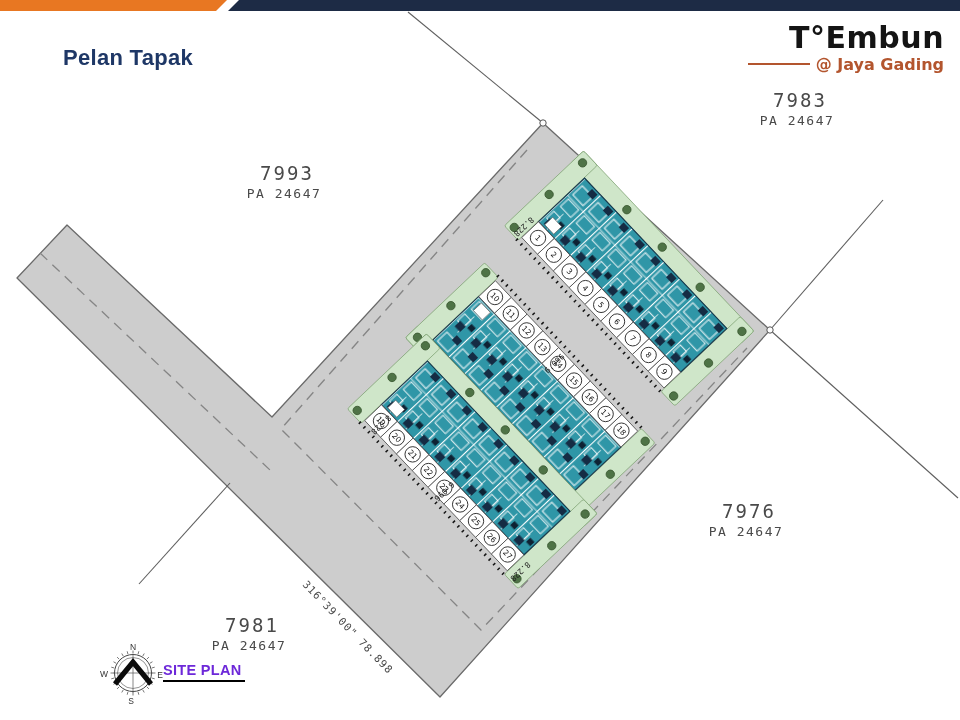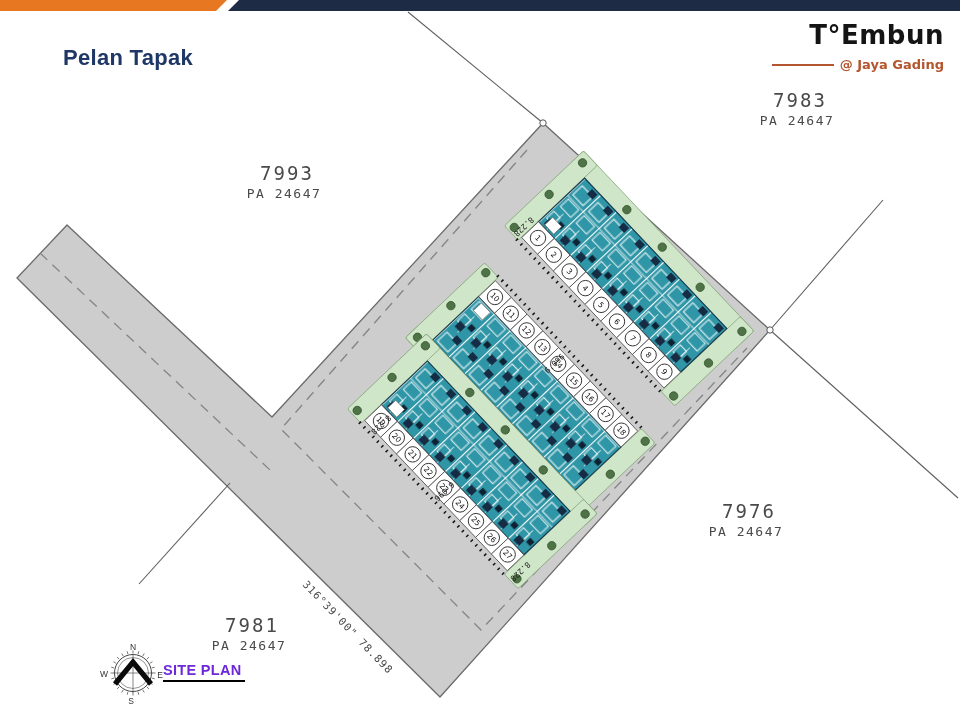--- a/index.html
+++ b/index.html
@@ -2,24 +2,24 @@
 <html><head>
 <meta charset="utf-8">
 <style>
   html,body{margin:0;padding:0;background:#ffffff;}
   .stage{position:relative;width:960px;height:720px;background:#fff;overflow:hidden;
          font-family:"Liberation Sans",sans-serif;}
   .stage svg{position:absolute;left:0;top:0;}
   .title{position:absolute;left:63px;top:45px;font-size:22px;font-weight:700;
          color:#1e3766;letter-spacing:.3px;}
   .logo{position:absolute;right:16px;top:22px;text-align:right;}
-  .logo-main{font-family:"DejaVu Sans",sans-serif;font-size:26px;font-weight:600;
+  .logo-main{font-family:"DejaVu Sans",sans-serif;font-size:30px;font-weight:600;
              color:#141414;letter-spacing:.5px;line-height:1.05;}
   .logo-sub{display:flex;justify-content:center;align-items:center;gap:6px;
-            color:#b3552e;font-weight:bold;font-size:13px;margin-top:8px;
+            color:#b3552e;font-weight:bold;font-size:16px;margin-top:1px;
             font-family:"DejaVu Sans",sans-serif;}
   .rule{width:62px;height:0;border-top:2px solid #b3552e;}
   .siteplan-label{position:absolute;left:163px;top:662px;font-size:14.5px;font-weight:bold;
                   color:#6d28d9;letter-spacing:.3px;border-bottom:2.2px solid #000;
                   padding:0 4px 2px 0;}
   text.survey{font-family:"DejaVu Sans Mono","Liberation Mono",monospace;fill:#4a4a4a;}
 </style>
 </head>
 <body>
 

